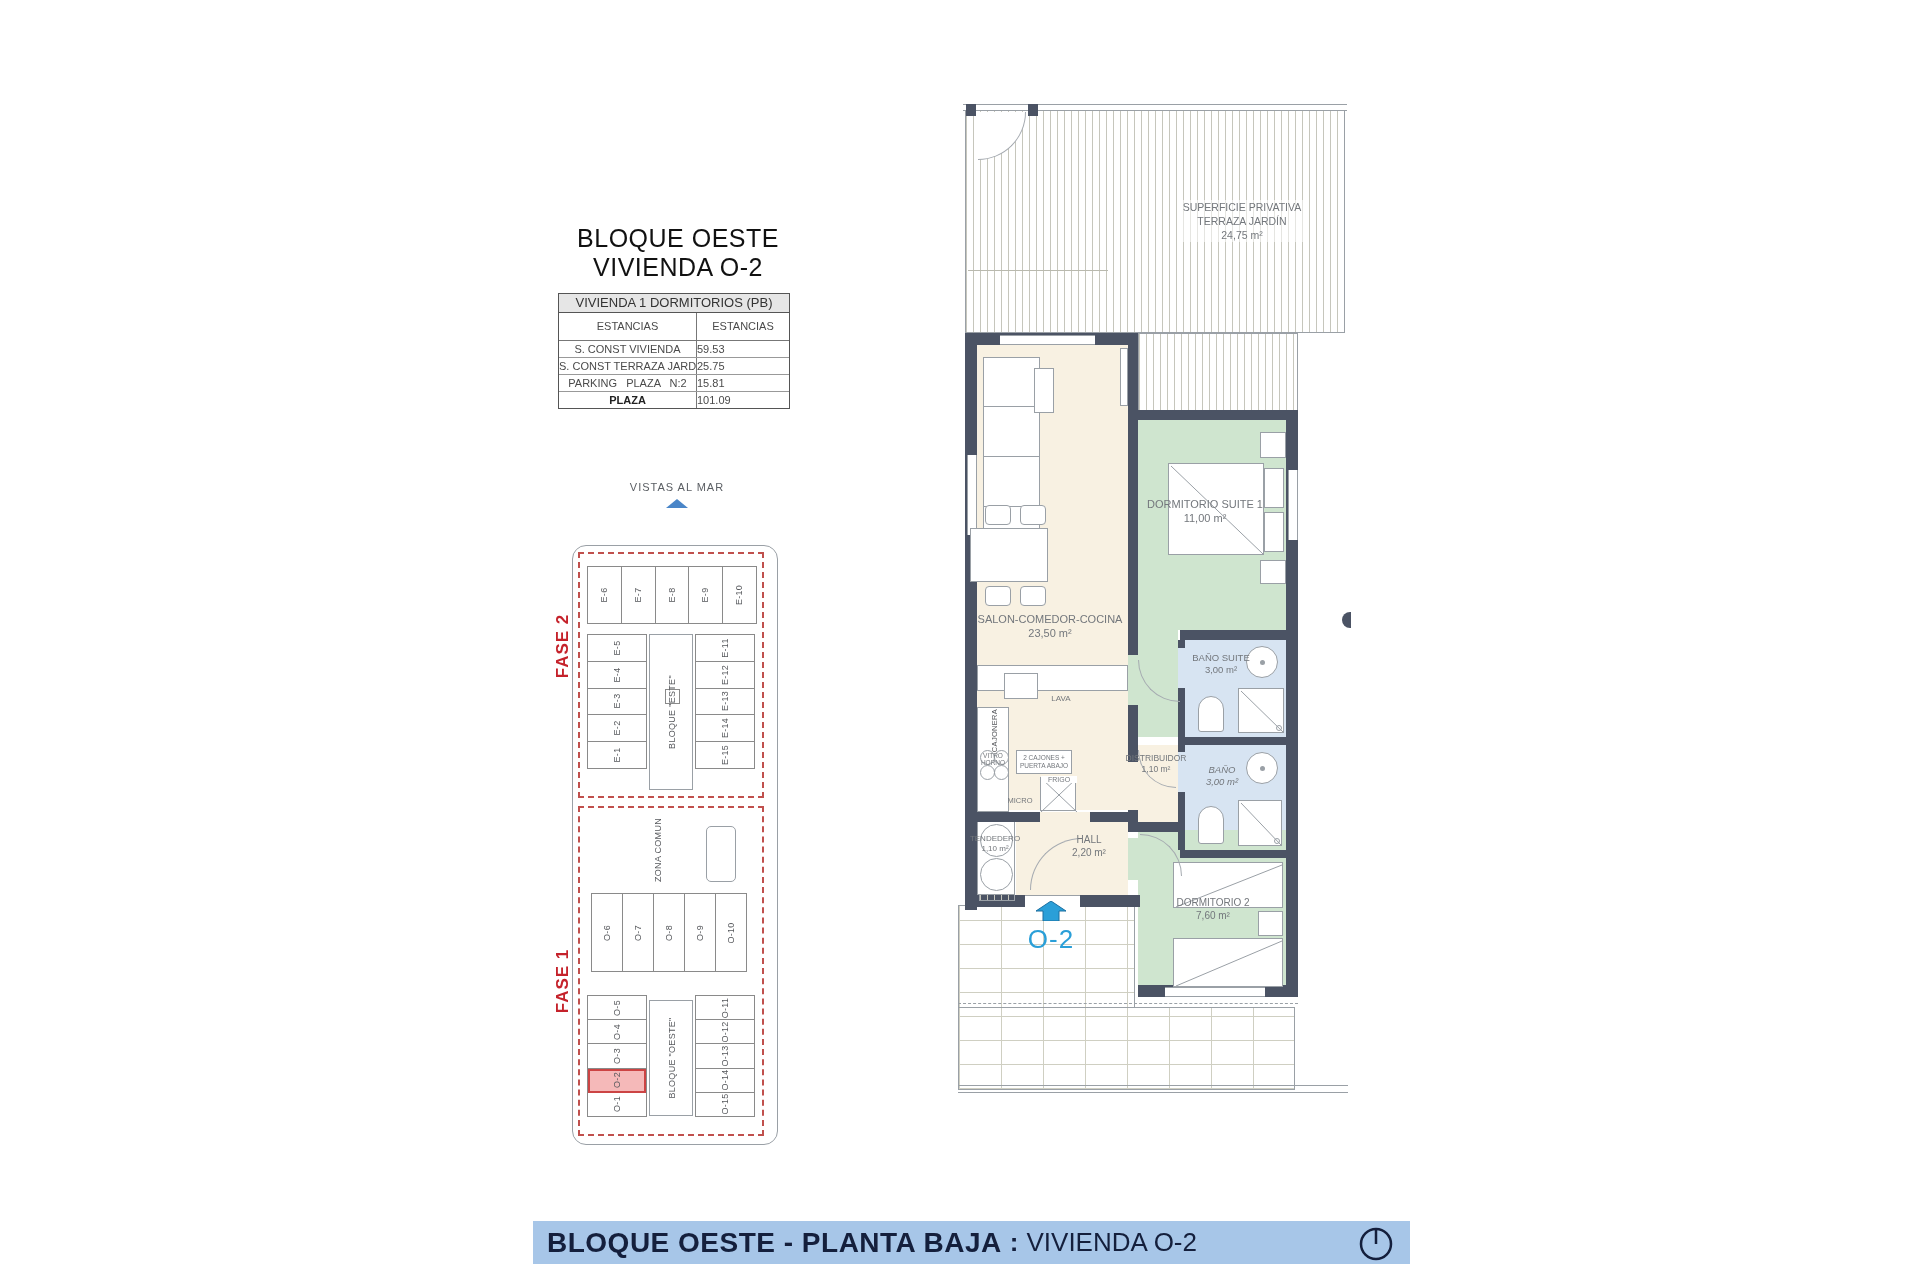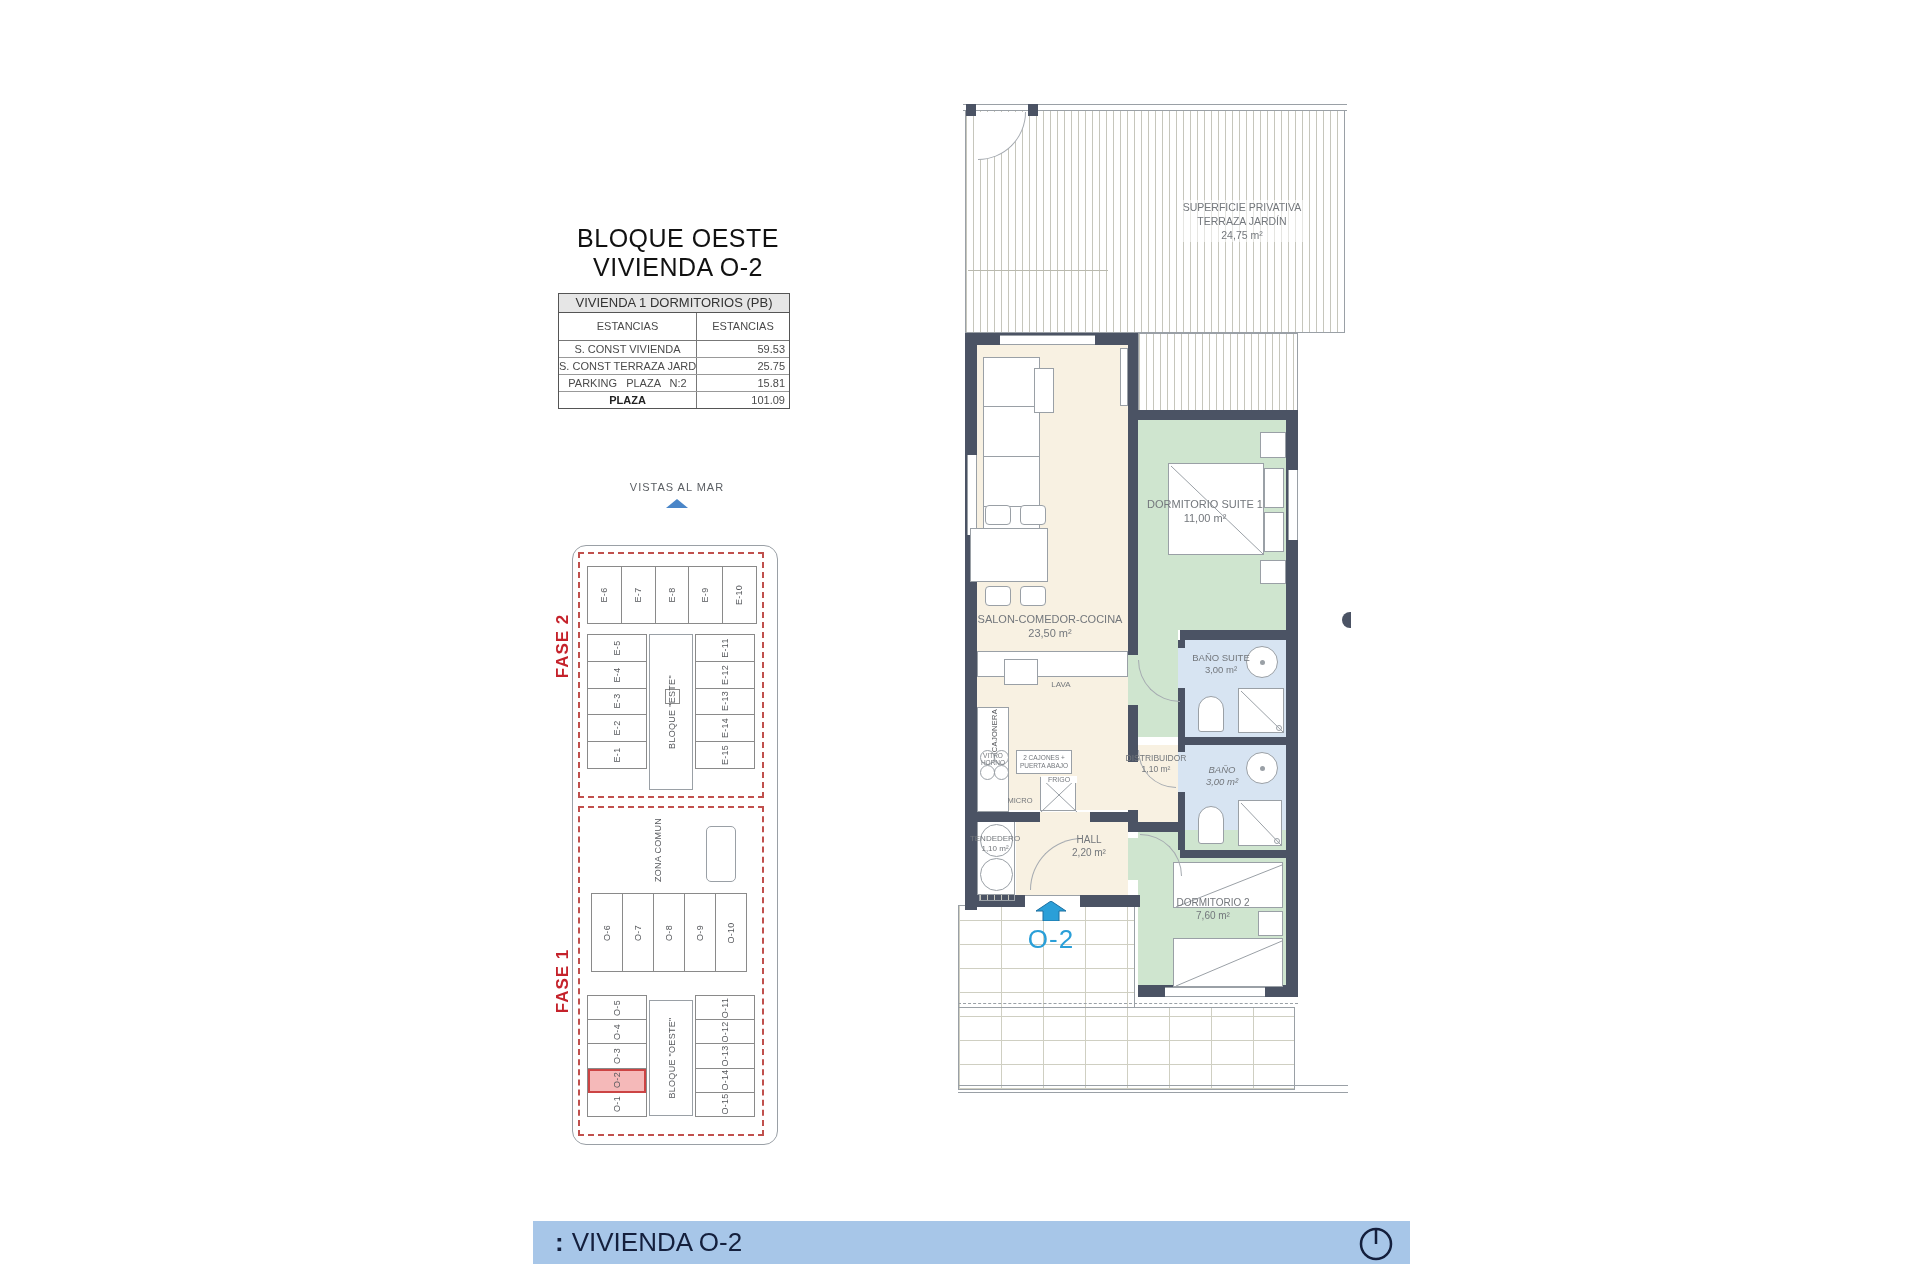--- a/index.html
+++ b/index.html
@@ -33,21 +33,21 @@
           font-size:11px;color:#4a4a4a;background:#fff;box-sizing:border-box;}
   .atable .hd{background:#e6e6e6;border-bottom:1px solid #555;text-align:center;
               font-size:13px;height:18px;line-height:18px;color:#333;}
   .atable .cols{display:flex;border-bottom:1px solid #777;height:27px;line-height:27px;}
   .atable .cols div{text-align:center;}
   .atable .c1{width:138px;border-right:1px solid #777;box-sizing:border-box;}
   .atable .c2{flex:1;}
   .atable .row{display:flex;border-bottom:1px solid #999;height:16px;line-height:16px;}
   .atable .row:last-child{border-bottom:none;}
   .atable .row .c1{text-align:center;white-space:pre;overflow:hidden;}
-  .atable .row .c2{text-align:right;padding-right:4px;box-sizing:border-box;}
+  .atable .row .c2{text-align:left;padding-right:4px;box-sizing:border-box;}
   .atable .total .c1{font-weight:bold;color:#222;}
 
   
   .dashred{position:absolute;border:2px dashed #c0504d;box-sizing:border-box;}
   .ucol{position:absolute;display:flex;flex-direction:column;border:1px solid #8a8a8a;box-sizing:border-box;background:#fff;}
   .ucol .cell{flex:1;border-bottom:1px solid #8a8a8a;display:flex;align-items:center;justify-content:center;}
   .ucol .cell:last-child{border-bottom:none;}
   .urow{position:absolute;display:flex;border:1px solid #8a8a8a;box-sizing:border-box;background:#fff;}
   .urow .cell{flex:1;border-right:1px solid #8a8a8a;display:flex;align-items:center;justify-content:center;}
   .urow .cell:last-child{border-right:none;}
@@ -283,21 +283,21 @@
 
   <div class="furn" style="left:983px;top:357px;width:57px;height:200px;background:repeating-linear-gradient(0deg,transparent 0 49px,#9aa0a6 49px 50px),#fff;"></div>
   <div class="furn" style="left:1034px;top:368px;width:20px;height:45px;"></div>
   <div class="furn" style="left:1120px;top:348px;width:8px;height:58px;"></div>
   <div class="furn" style="left:985px;top:505px;width:26px;height:20px;border-radius:4px;"></div>
   <div class="furn" style="left:1020px;top:505px;width:26px;height:20px;border-radius:4px;"></div>
   <div class="furn" style="left:970px;top:528px;width:78px;height:54px;"></div>
   <div class="furn" style="left:985px;top:586px;width:26px;height:20px;border-radius:4px;"></div>
   <div class="furn" style="left:1020px;top:586px;width:26px;height:20px;border-radius:4px;"></div>
 
-  <div class="furn" style="left:977px;top:651px;width:151px;height:26px;">
+  <div class="furn" style="left:977px;top:665px;width:151px;height:26px;">
     <div class="furn" style="left:26px;top:7px;width:34px;height:26px;"></div>
     <div class="abs" style="left:62px;top:28px;width:42px;font-size:8px;color:#73777c;text-align:center;">LAVA</div>
   </div>
   <div class="furn" style="left:977px;top:707px;width:32px;height:105px;">
     <span class="vtext abs" style="left:-12px;top:18px;width:56px;font-size:7.5px;text-align:center;">CAJONERA</span>
     <div class="abs" style="left:2px;top:42px;width:13px;height:13px;border:1px solid #9aa0a6;border-radius:50%;"></div>
     <div class="abs" style="left:16px;top:42px;width:13px;height:13px;border:1px solid #9aa0a6;border-radius:50%;"></div>
     <div class="abs" style="left:2px;top:57px;width:13px;height:13px;border:1px solid #9aa0a6;border-radius:50%;"></div>
     <div class="abs" style="left:16px;top:57px;width:13px;height:13px;border:1px solid #9aa0a6;border-radius:50%;"></div>
     <div class="abs" style="left:0px;top:44px;width:30px;font-size:6.5px;line-height:7px;color:#73777c;text-align:center;">VITRO HORNO</div>
@@ -397,20 +397,21 @@
     <div class="nm">DORMITORIO 2</div>
     <div>7,60 m²</div>
   </div>
 
   <svg class="abs" style="left:1036px;top:901px;" width="30" height="20" viewBox="0 0 30 20">
     <path d="M15 0 L30 10 L23 10 L23 20 L7 20 L7 10 L0 10 Z" fill="#2a9fd8" stroke="#1b6fa0" stroke-width="1"></path>
   </svg>
   <div class="o2label" style="left:1021px;top:924px;width:60px;">O-2</div>
 
   <div class="footer">
+    <span class="b">BLOQUE OESTE - PLANTA BAJA</span>
     <span class="s">:</span>
     <span class="r">VIVIENDA O-2</span>
     <span class="compass">
       <svg width="40" height="40" viewBox="0 0 40 40">
         <circle cx="20" cy="21" r="15" fill="none" stroke="#141f3c" stroke-width="2.5"></circle>
         <line x1="20" y1="6" x2="20" y2="21" stroke="#141f3c" stroke-width="2.5"></line>
       </svg>
     </span>
   </div>
 

